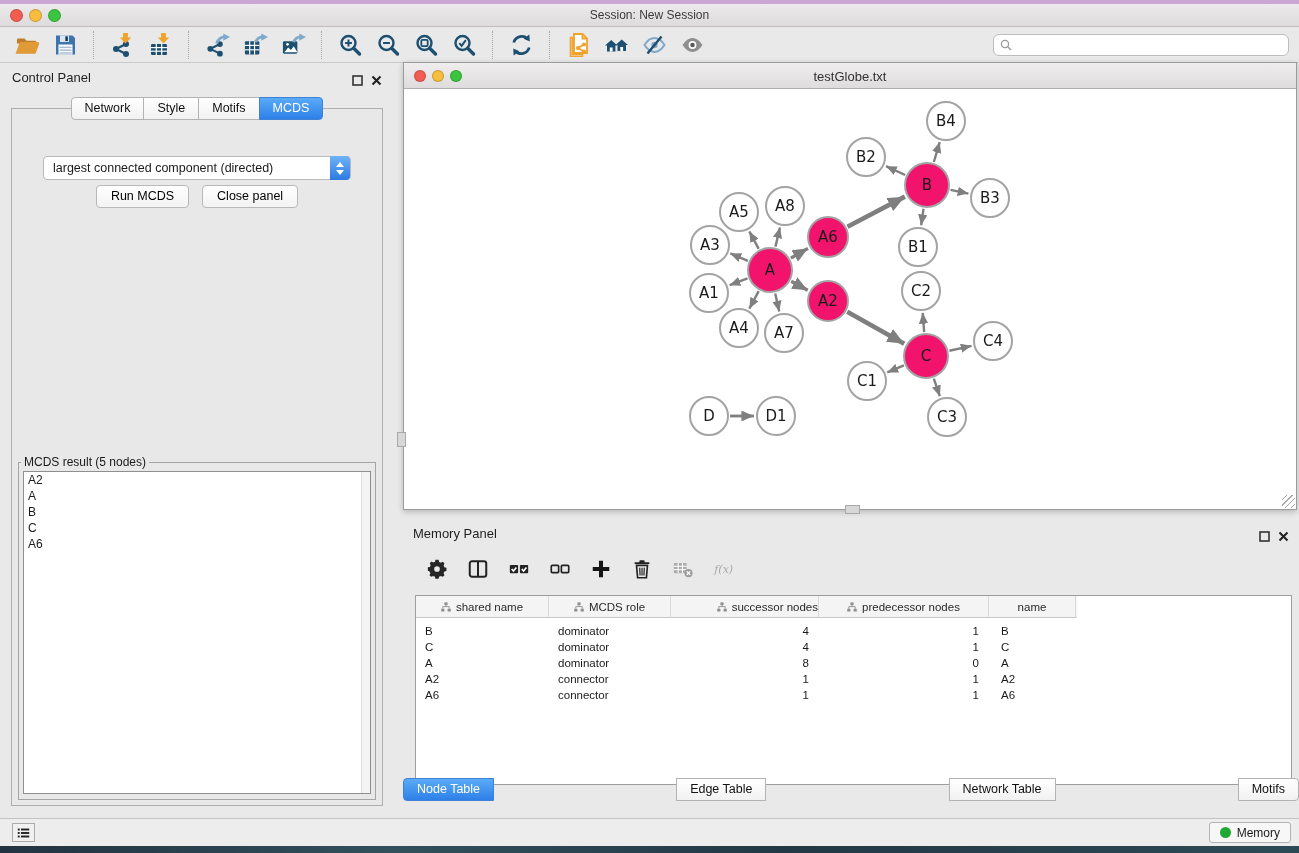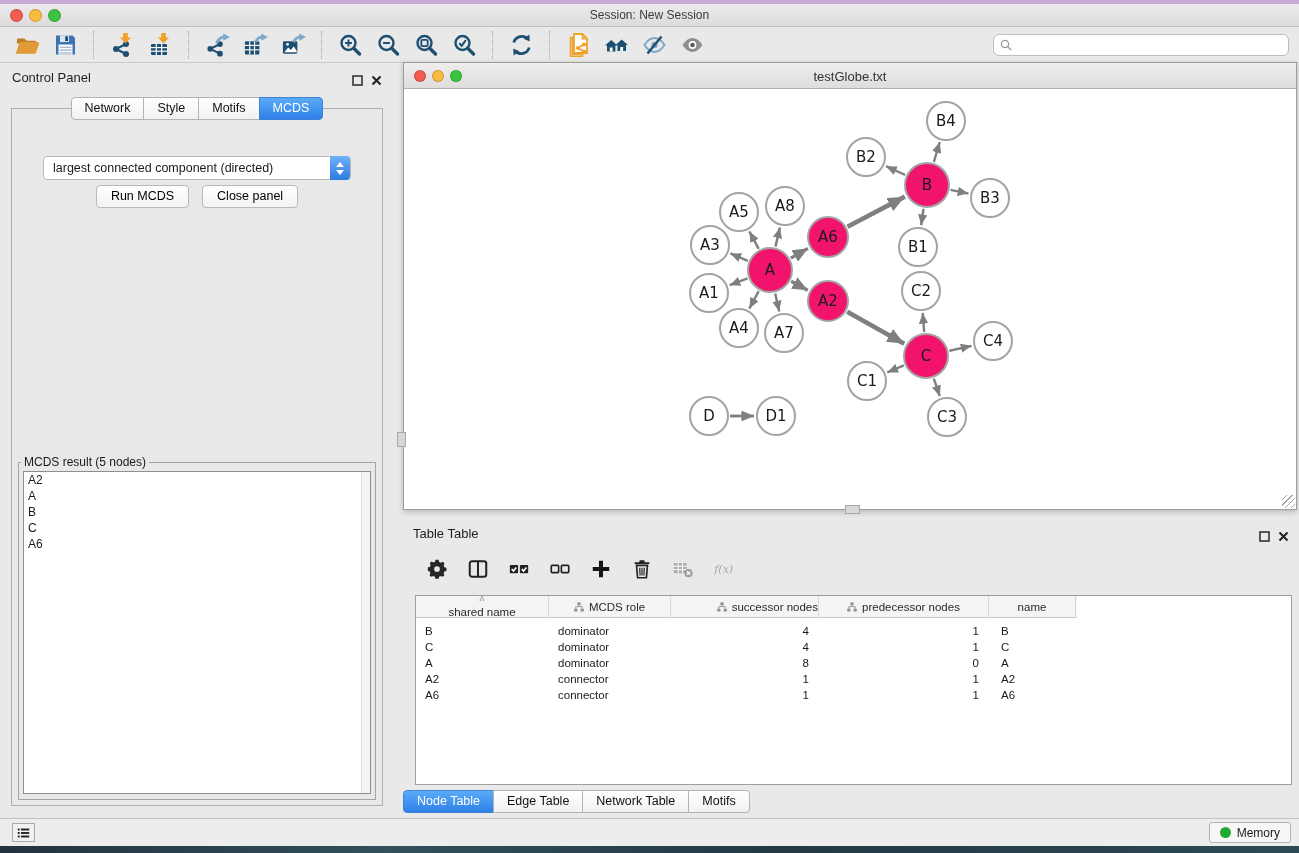--- a/index.html
+++ b/index.html
@@ -88,21 +88,21 @@
   #tp-header { display:flex; height:22px; background:#F4F4F4; border-bottom:1px solid #C8C8C8; width:661px; }
   .th { display:flex; align-items:center; justify-content:center; gap:5px; font-size:11.5px; color:#2A2A2A;
         border-right:1px solid #D8D8D8; height:22px; }
   .th svg { width:10px; height:10px; }
   .tr { display:flex; height:16px; }
   #tp-rows { padding-top:5px; }
   .td { font-size:11.5px; display:flex; align-items:center; }
   .td.left { padding-left:9px; }
   .td.right { justify-content:flex-end; padding-right:10px; }
   .td.namecol { padding-left:12px; }
-  #tp-tabs { position:absolute; left:0; right:0; top:270px; display:flex; justify-content:flex-start; }
+  #tp-tabs { position:absolute; left:0; right:0; top:258px; display:flex; justify-content:space-between; }
 
   
   #status-bar { position:absolute; left:0; top:818px; width:1299px; height:28px; background:#EDEDED;
             border-top:1px solid #C2C2C2; }
   #list-btn { position:absolute; left:12px; top:4px; width:23px; height:19px; background:#F1F1F1;
             border:1px solid #ABABAB; display:flex; align-items:center; justify-content:center; }
   #list-btn svg { width:15px; height:14px; }
   #memory-btn { position:absolute; right:8px; top:3px; height:21px; display:flex; align-items:center; gap:6px;
             background:#F7F7F7; border:1px solid #B3B3B3; border-radius:3px; padding:0 10px; font-size:12px; }
   #memory-dot { width:11px; height:11px; border-radius:50%; }
@@ -479,21 +479,21 @@
           <text x="372" y="332" text-anchor="middle" font-size="15" fill="#1A1A1A">D1</text>
         </g>
       </g>
   </svg>
   <div id="nw-resize"></div>
 </div>
 <div id="left-grip" class="grip"></div>
 <div id="bottom-grip" class="grip"></div>
 
 <div id="table-panel">
-  <span id="tp-title" class="panel-title">Table Table</span>
+  <span id="tp-title" class="panel-title">Memory Panel</span>
   <span id="tp-ctl" class="win-ctl">
     <span><svg viewBox="0 0 11 11">
           <rect x="1" y="1" width="9" height="9" fill="none" stroke="#333" stroke-width="1.6"></rect>
         </svg></span>
     <span><svg viewBox="0 0 11 11">
           <path d="M1.5 1.5l8 8M9.5 1.5l-8 8" stroke="#222" stroke-width="2.1"></path>
         </svg></span>
   </span>
   <div id="tp-toolbar">
       <span class="tp-btn">
@@ -558,21 +558,21 @@
         </svg>
       </span>
       <span class="tp-btn">
         <svg viewBox="0 0 34 24">
           <text x="2" y="18" font-family="DejaVu Serif, Liberation Serif, serif" font-style="italic" font-size="17" fill="#A9A9A9">f(x)</text>
         </svg>
       </span>
     </div>
   <div id="tp-table">
     <div id="tp-header">
-        <div class="th" style="width: 133px; flex-direction: column;">
+        <div class="th" style="width: 133px;">
           <svg viewBox="0 0 10 10">
             <path d="M5 3v1.6M1.8 6.8V4.6h6.4v2.2" stroke="#8F8F8F" fill="none" stroke-width="0.9"></path>
             <g fill="#8F8F8F">
               <rect x="3.4" y="0.4" width="3.2" height="2.7"></rect>
               <rect x="0.2" y="6.8" width="3.2" height="2.7"></rect>
               <rect x="6.6" y="6.8" width="3.2" height="2.7"></rect>
             </g>
           </svg>
           <span>shared name</span>
         </div>

